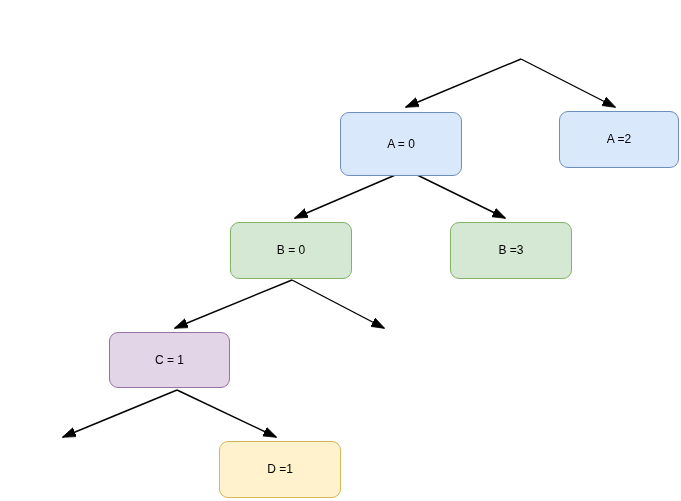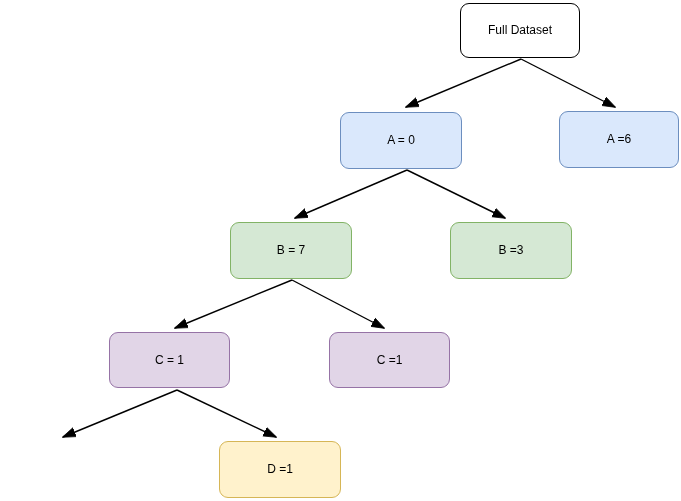--- a/index.html
+++ b/index.html
@@ -54,38 +54,32 @@
   <line x1="521" y1="59" x2="406" y2="107" stroke="#000000" stroke-width="1.4" marker-end="url(#arrow)"></line>
       <line x1="521" y1="59" x2="615" y2="107" stroke="#000000" stroke-width="1.4" marker-end="url(#arrow)"></line>
       <line x1="407" y1="170" x2="295" y2="218" stroke="#000000" stroke-width="1.4" marker-end="url(#arrow)"></line>
       <line x1="407" y1="170" x2="505" y2="218" stroke="#000000" stroke-width="1.4" marker-end="url(#arrow)"></line>
       <line x1="292" y1="280" x2="175" y2="328" stroke="#000000" stroke-width="1.4" marker-end="url(#arrow)"></line>
       <line x1="292" y1="280" x2="384" y2="328" stroke="#000000" stroke-width="1.4" marker-end="url(#arrow)"></line>
       <line x1="177" y1="390" x2="63" y2="437" stroke="#000000" stroke-width="1.4" marker-end="url(#arrow)"></line>
       <line x1="177" y1="390" x2="276" y2="437" stroke="#000000" stroke-width="1.4" marker-end="url(#arrow)"></line>
     </svg>
 
-  <div class="node" style="left: 460px; top: 3px; width: 120px; height: 55px; background: rgb(255, 255, 255); border-color: rgb(0, 0, 0);">
-    <span class="label">Full Dataset</span>
-  </div>
-  <div class="node" style="left: 340px; top: 112px; width: 122px; height: 57px; background: rgb(218, 232, 252); border-color: rgb(108, 142, 191);">
+  <div class="node" style="left: 340px; top: 112px; width: 122px; height: 64px; background: rgb(218, 232, 252); border-color: rgb(108, 142, 191);">
     <span class="label">A = 0</span>
   </div>
   <div class="node" style="left: 559px; top: 111px; width: 120px; height: 57px; background: rgb(218, 232, 252); border-color: rgb(108, 142, 191);">
-    <span class="label">A =6</span>
+    <span class="label">A =2</span>
   </div>
   <div class="node" style="left: 230px; top: 222px; width: 122px; height: 57px; background: rgb(213, 232, 212); border-color: rgb(130, 179, 102);">
-    <span class="label">B = 7</span>
+    <span class="label">B = 0</span>
   </div>
   <div class="node" style="left: 450px; top: 222px; width: 122px; height: 57px; background: rgb(213, 232, 212); border-color: rgb(130, 179, 102);">
     <span class="label">B =3</span>
   </div>
   <div class="node" style="left: 109px; top: 332px; width: 121px; height: 56px; background: rgb(225, 213, 231); border-color: rgb(150, 115, 166);">
     <span class="label">C = 1</span>
-  </div>
-  <div class="node" style="left: 329px; top: 332px; width: 121px; height: 56px; background: rgb(225, 213, 231); border-color: rgb(150, 115, 166);">
-    <span class="label">C =1</span>
   </div>
   <div class="node" style="left: 219px; top: 441px; width: 122px; height: 57px; background: rgb(255, 242, 204); border-color: rgb(214, 182, 86);">
     <span class="label">D =1</span>
   </div>
 
 </div>
 
 </body></html>

